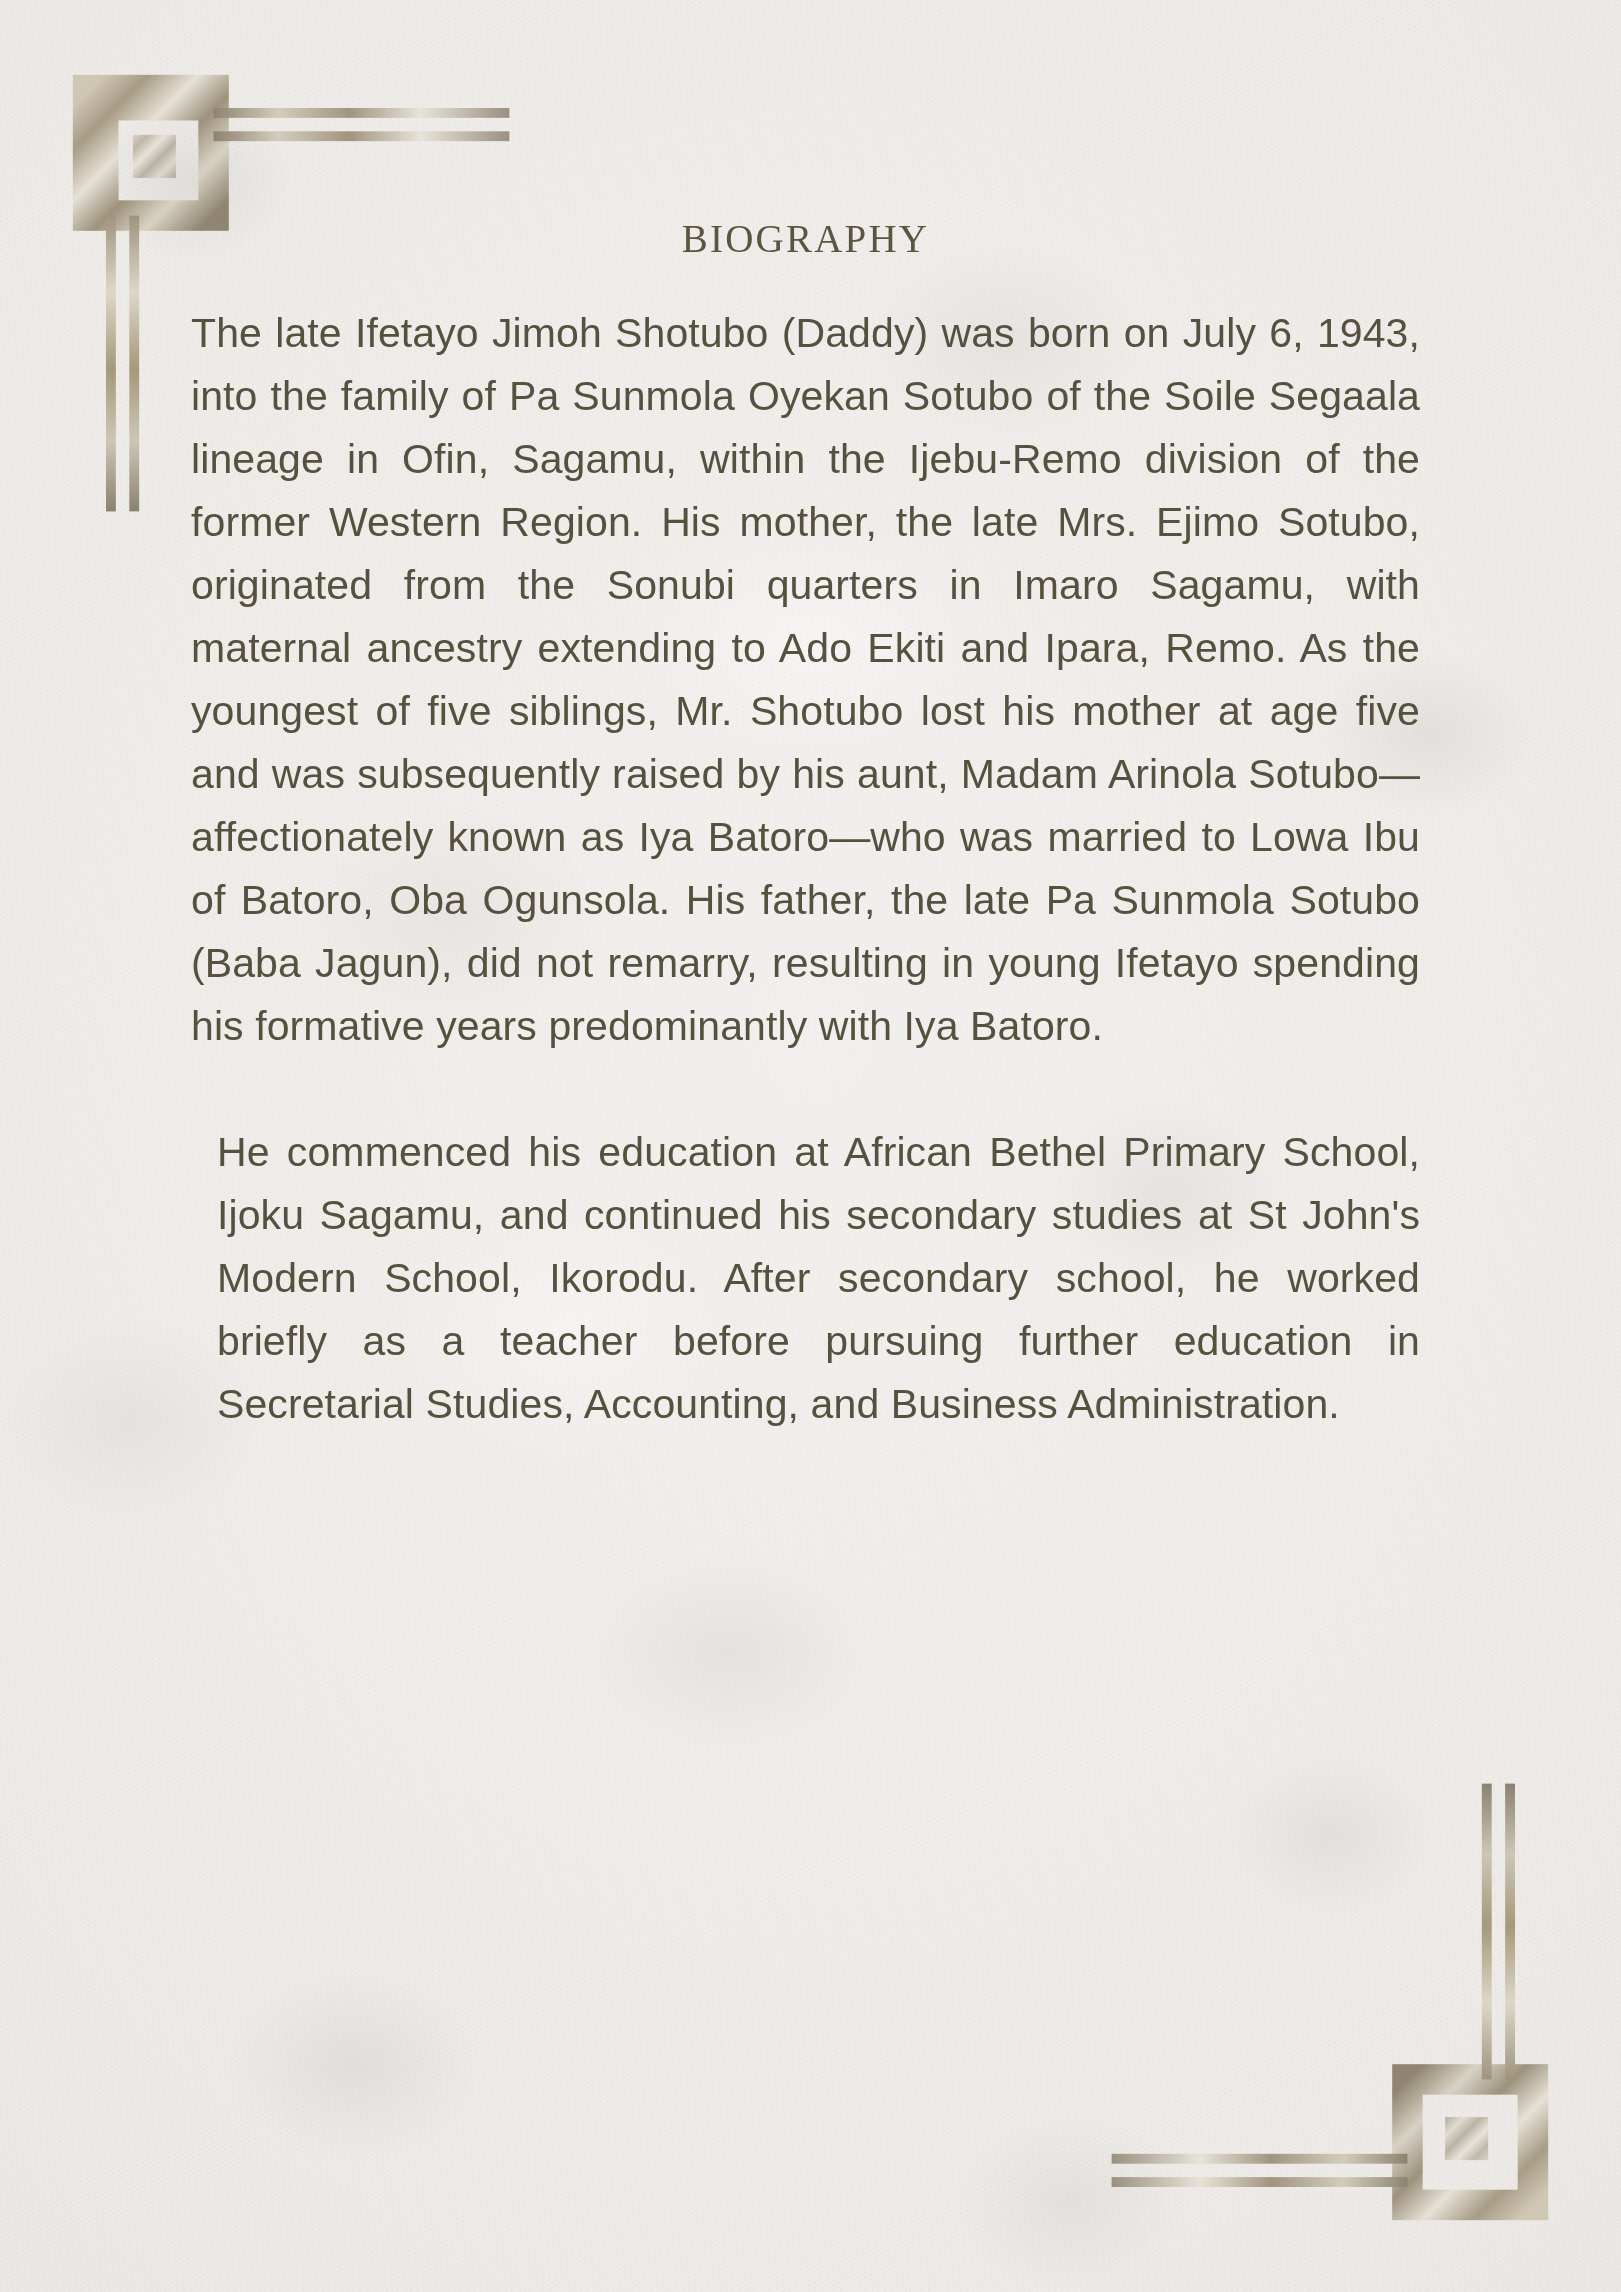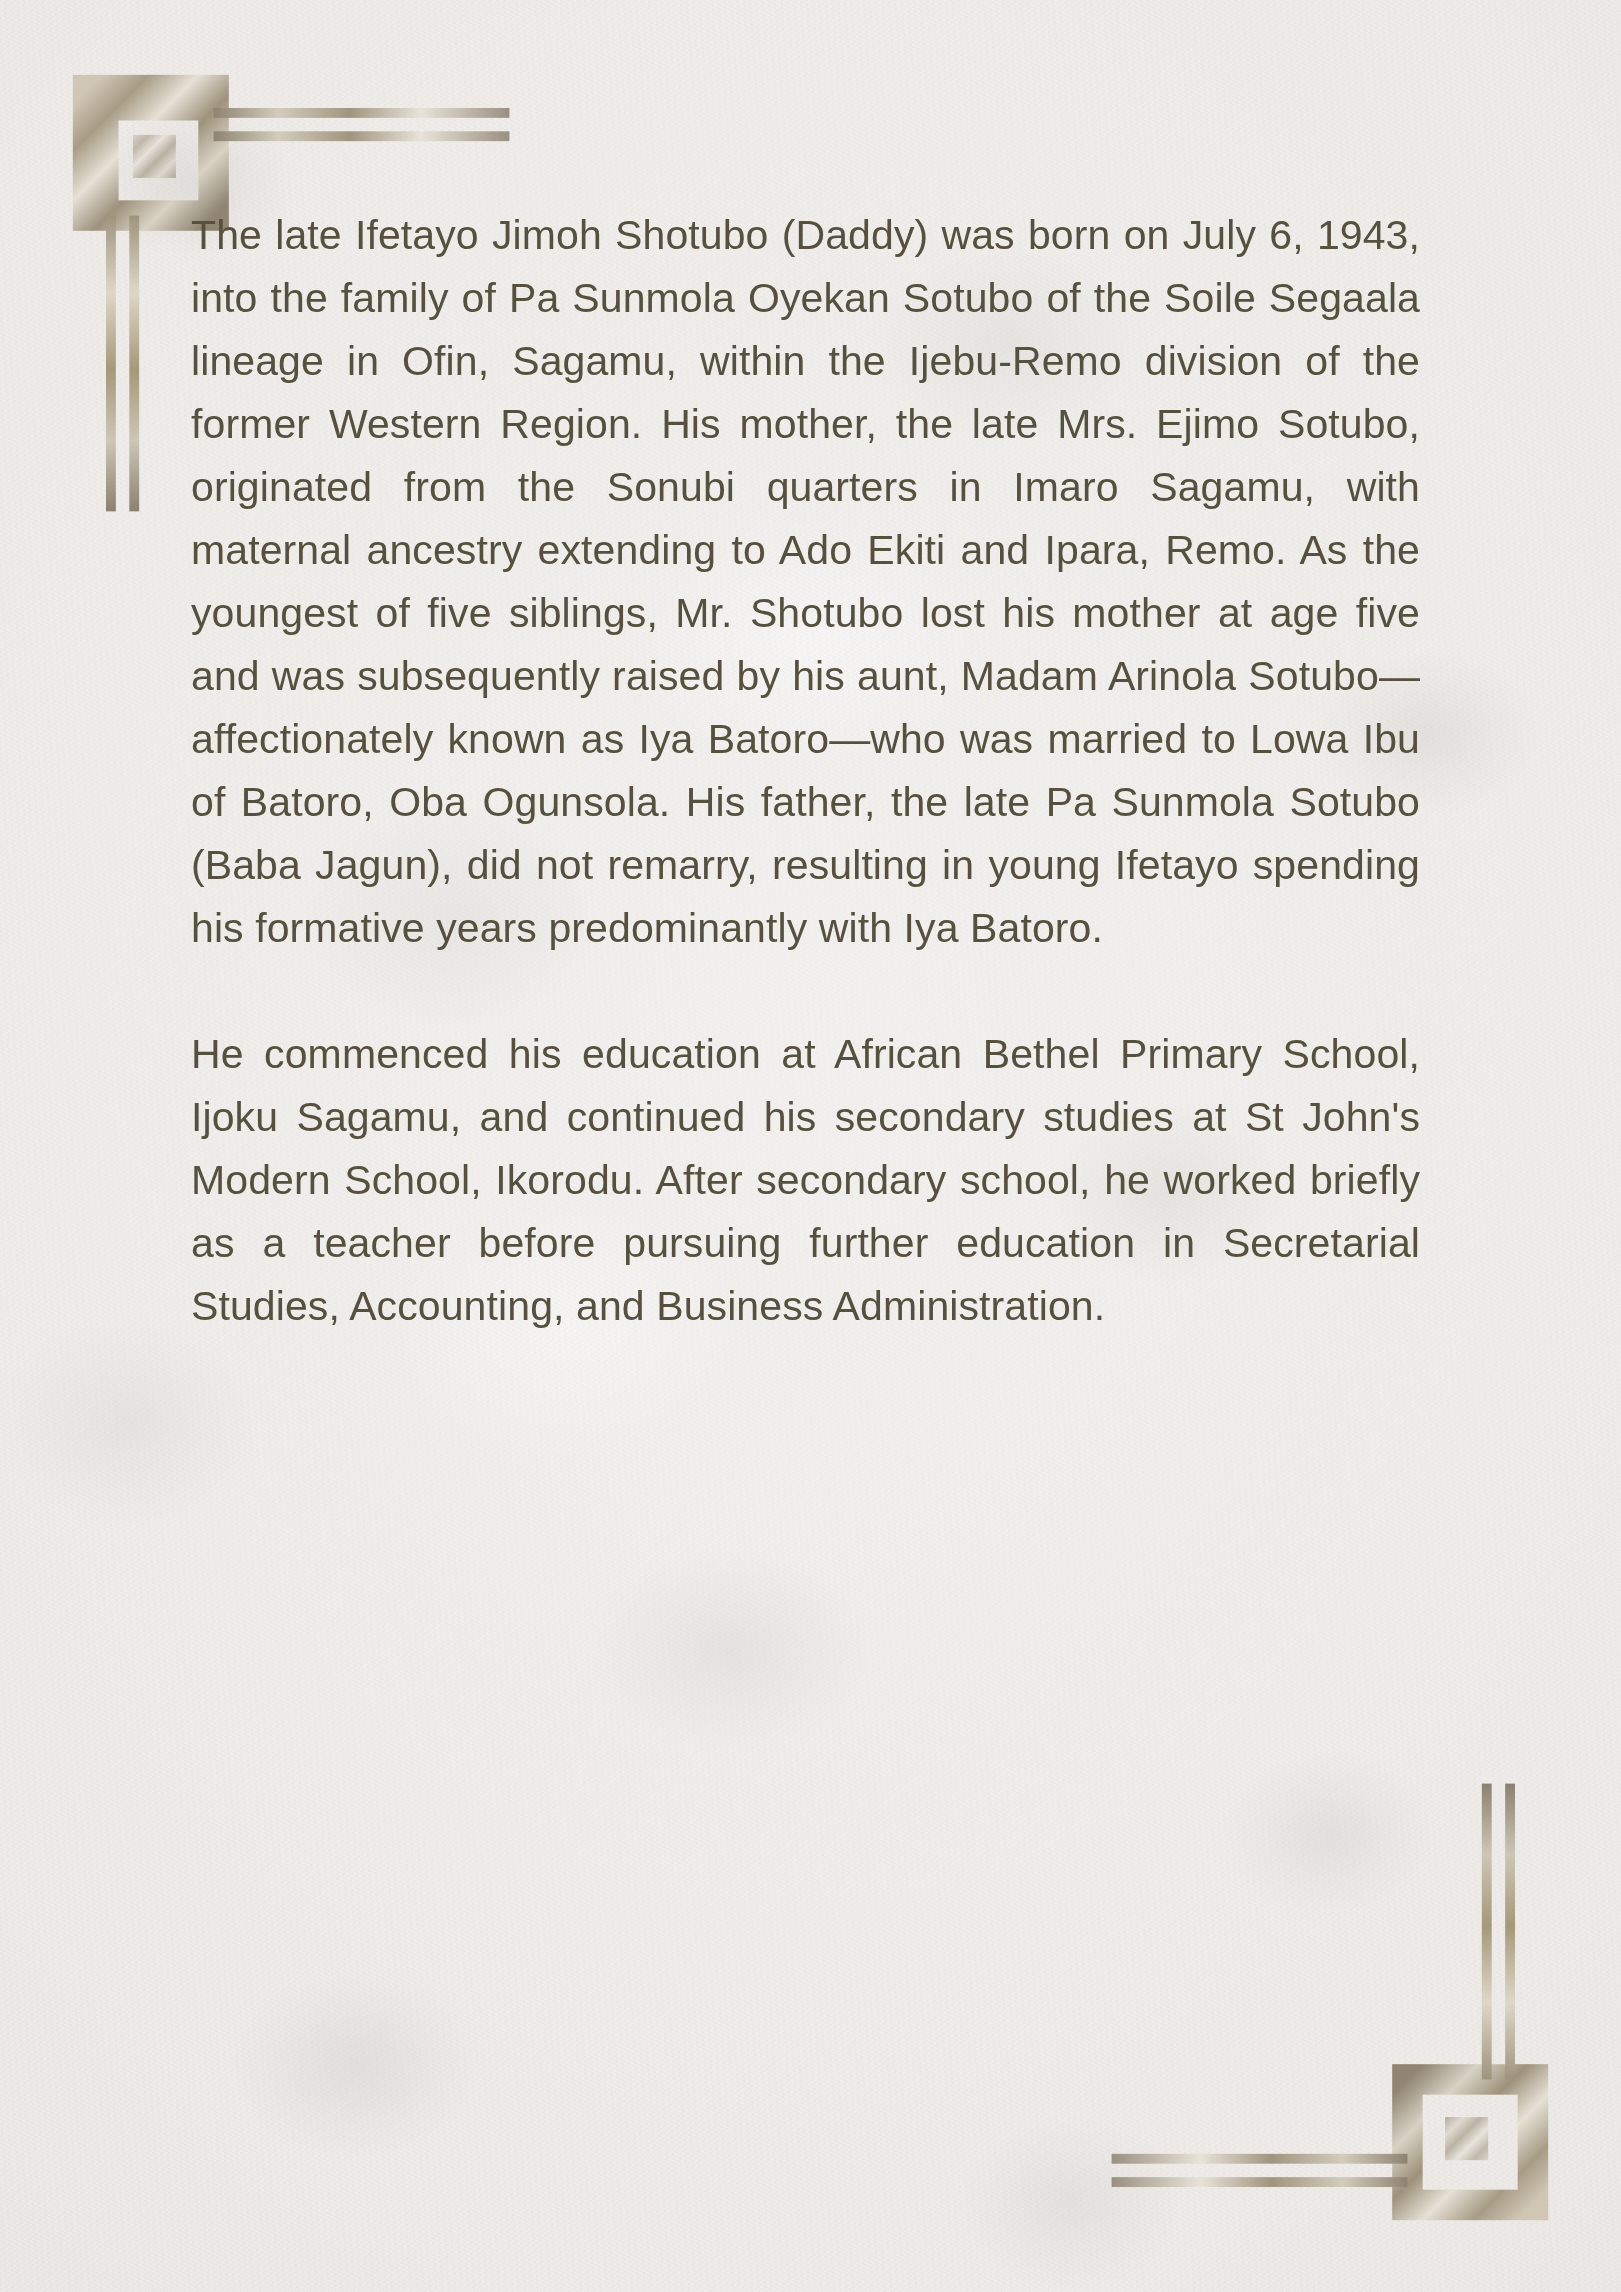--- a/index.html
+++ b/index.html
@@ -136,20 +136,21 @@
     font-weight: 300;
     font-size: 41px;
     line-height: 63px;
     text-align: justify;
     text-justify: inter-word;
     letter-spacing: 0.1px;
     margin: 0;
   }
   .body-text + .body-text {
     margin-top: 63px;
+    margin-left: 26px;
   }
   .body-text:last-child {
     text-align-last: left;
   }
 </style>
 </head>
 <body>
 
 <div id="page">
 
@@ -231,20 +232,21 @@
 
       <rect x="178" y="58" width="330" height="11" fill="url(#metalB2)"></rect>
       <rect x="178" y="84" width="330" height="11" fill="url(#metalB2)"></rect>
 
       <rect x="58" y="178" width="11" height="330" fill="url(#metalC2)"></rect>
       <rect x="84" y="178" width="11" height="330" fill="url(#metalC2)"></rect>
     </svg>
   </div>
 
   <div class="content">
+    <h1 class="doc-title">Biography</h1>
 
     <p class="body-text">The late Ifetayo Jimoh Shotubo (Daddy) was born on July 6, 1943, into the family of Pa Sunmola Oyekan Sotubo of the Soile Segaala lineage in Ofin, Sagamu, within the Ijebu-Remo division of the former Western Region. His mother, the late Mrs. Ejimo Sotubo, originated from the Sonubi quarters in Imaro Sagamu, with maternal ancestry extending to Ado Ekiti and Ipara, Remo. As the youngest of five siblings, Mr. Shotubo lost his mother at age five and was subsequently raised by his aunt, Madam Arinola Sotubo—affectionately known as Iya Batoro—who was married to Lowa Ibu of Batoro, Oba Ogunsola. His father, the late Pa Sunmola Sotubo (Baba Jagun), did not remarry, resulting in young Ifetayo spending his formative years predominantly with Iya Batoro.</p>
 
     <p class="body-text">He commenced his education at African Bethel Primary School, Ijoku Sagamu, and continued his secondary studies at St John's Modern School, Ikorodu. After secondary school, he worked briefly as a teacher before pursuing further education in Secretarial Studies, Accounting, and Business Administration.</p>
   </div>
 
 </div>
 
 
 </body></html>

